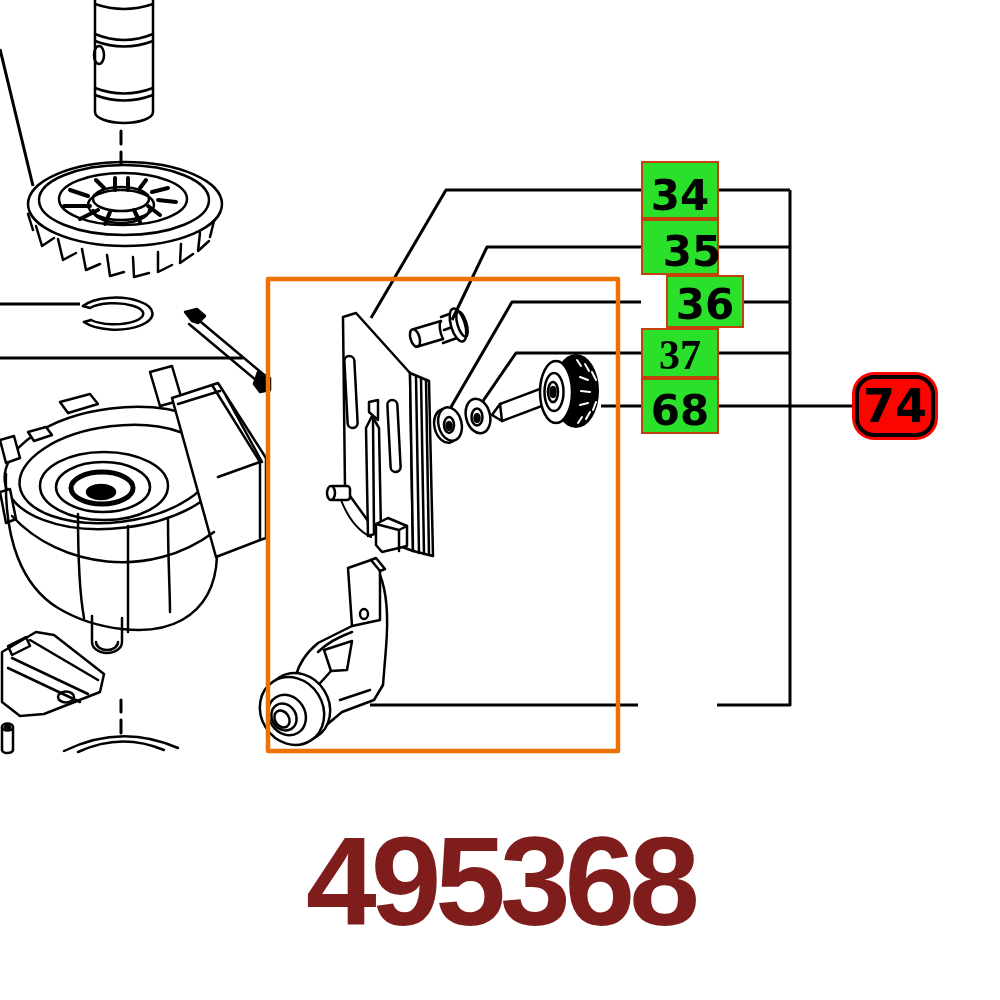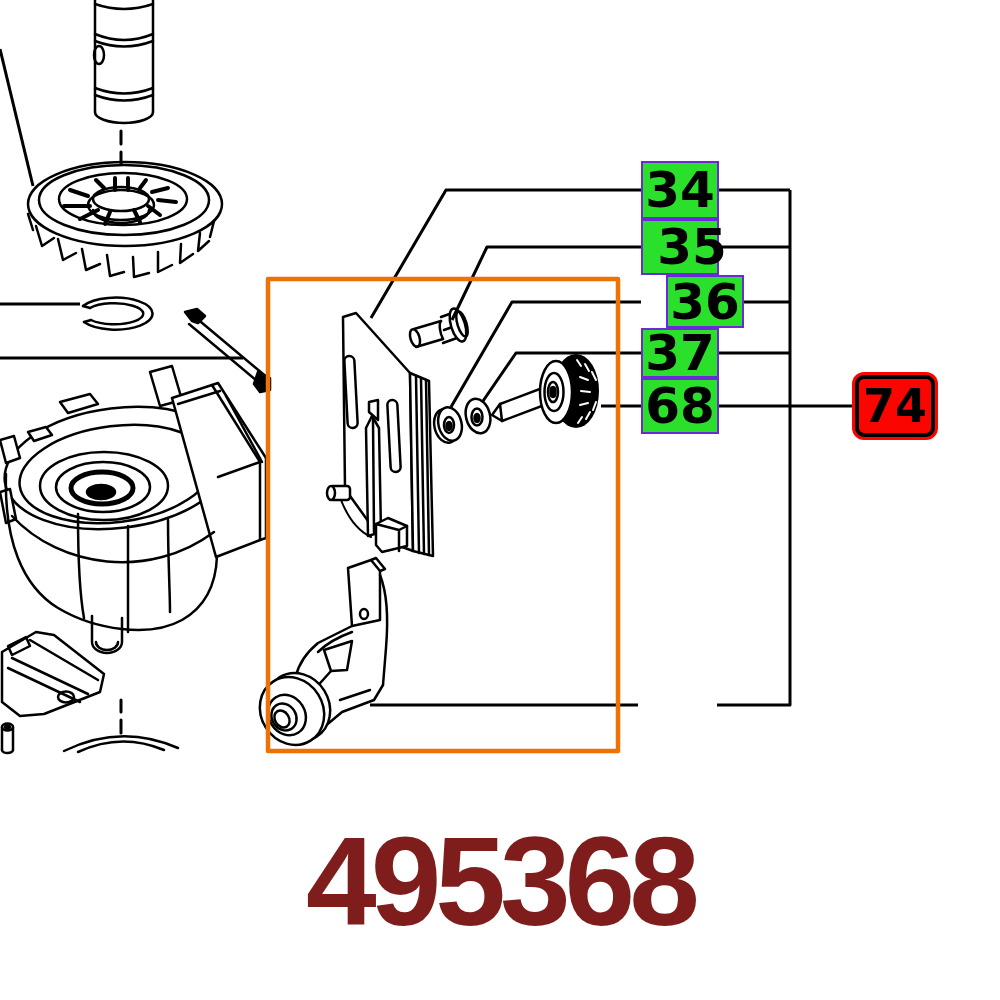--- a/index.html
+++ b/index.html
@@ -2,31 +2,31 @@
 <html><head>
 <meta charset="utf-8">
 <style>
   html,body{margin:0;padding:0;background:#ffffff;}
   .stage{position:relative;width:1000px;height:1000px;background:#ffffff;overflow:hidden;
          font-family:"DejaVu Sans",sans-serif;}
   svg{position:absolute;left:0;top:0;}
   .callout{position:absolute;display:flex;align-items:center;justify-content:center;
            color:#000;font-weight:bold;font-family:"DejaVu Sans",sans-serif;
            box-sizing:border-box;line-height:1;}
-  .callout.green{background:#2be02b;border:2px solid #6d28d9;font-size:50px;}
-  .callout.red{background:#fb0500;border:4px solid #000;border-radius:9px;
+  .callout.green{background:#2be02b;border:2px solid #c2410c;font-size:42px;align-items:flex-end;}
+  .callout.red{background:#fb0500;border:4px solid #000;border-radius:19px;
                box-shadow:0 0 0 3px #fb0500;font-size:46px;}
   .order-number{position:absolute;left:0;right:0;top:818px;text-align:center;
                 font-family:"Liberation Sans",sans-serif;font-weight:bold;
                 font-size:127px;letter-spacing:-6px;color:#7f1d1d;line-height:1;}
   
   .c34{left:641px;top:161px;width:78px;height:58px;}
   .c35{left:641px;top:219px;width:78px;height:56px;padding-left:24px;}
   .c36{left:666px;top:275px;width:78px;height:53px;}
-  .c37{left:641px;top:328px;width:78px;height:50px;font-size:48px;}
+  .c37{left:641px;top:328px;width:78px;height:50px;font-size:48px;font-family:Liberation Serif, serif;}
   .c38{left:641px;top:378px;width:78px;height:56px;}
   .c41{left:638px;top:674px;width:79px;height:62px;}
   .c74{left:855px;top:375px;width:80px;height:62px;}
 </style>
 </head>
 <body>
 
 <div class="stage">
 
 <svg width="1000" height="1000" viewBox="0 0 1000 1000">

